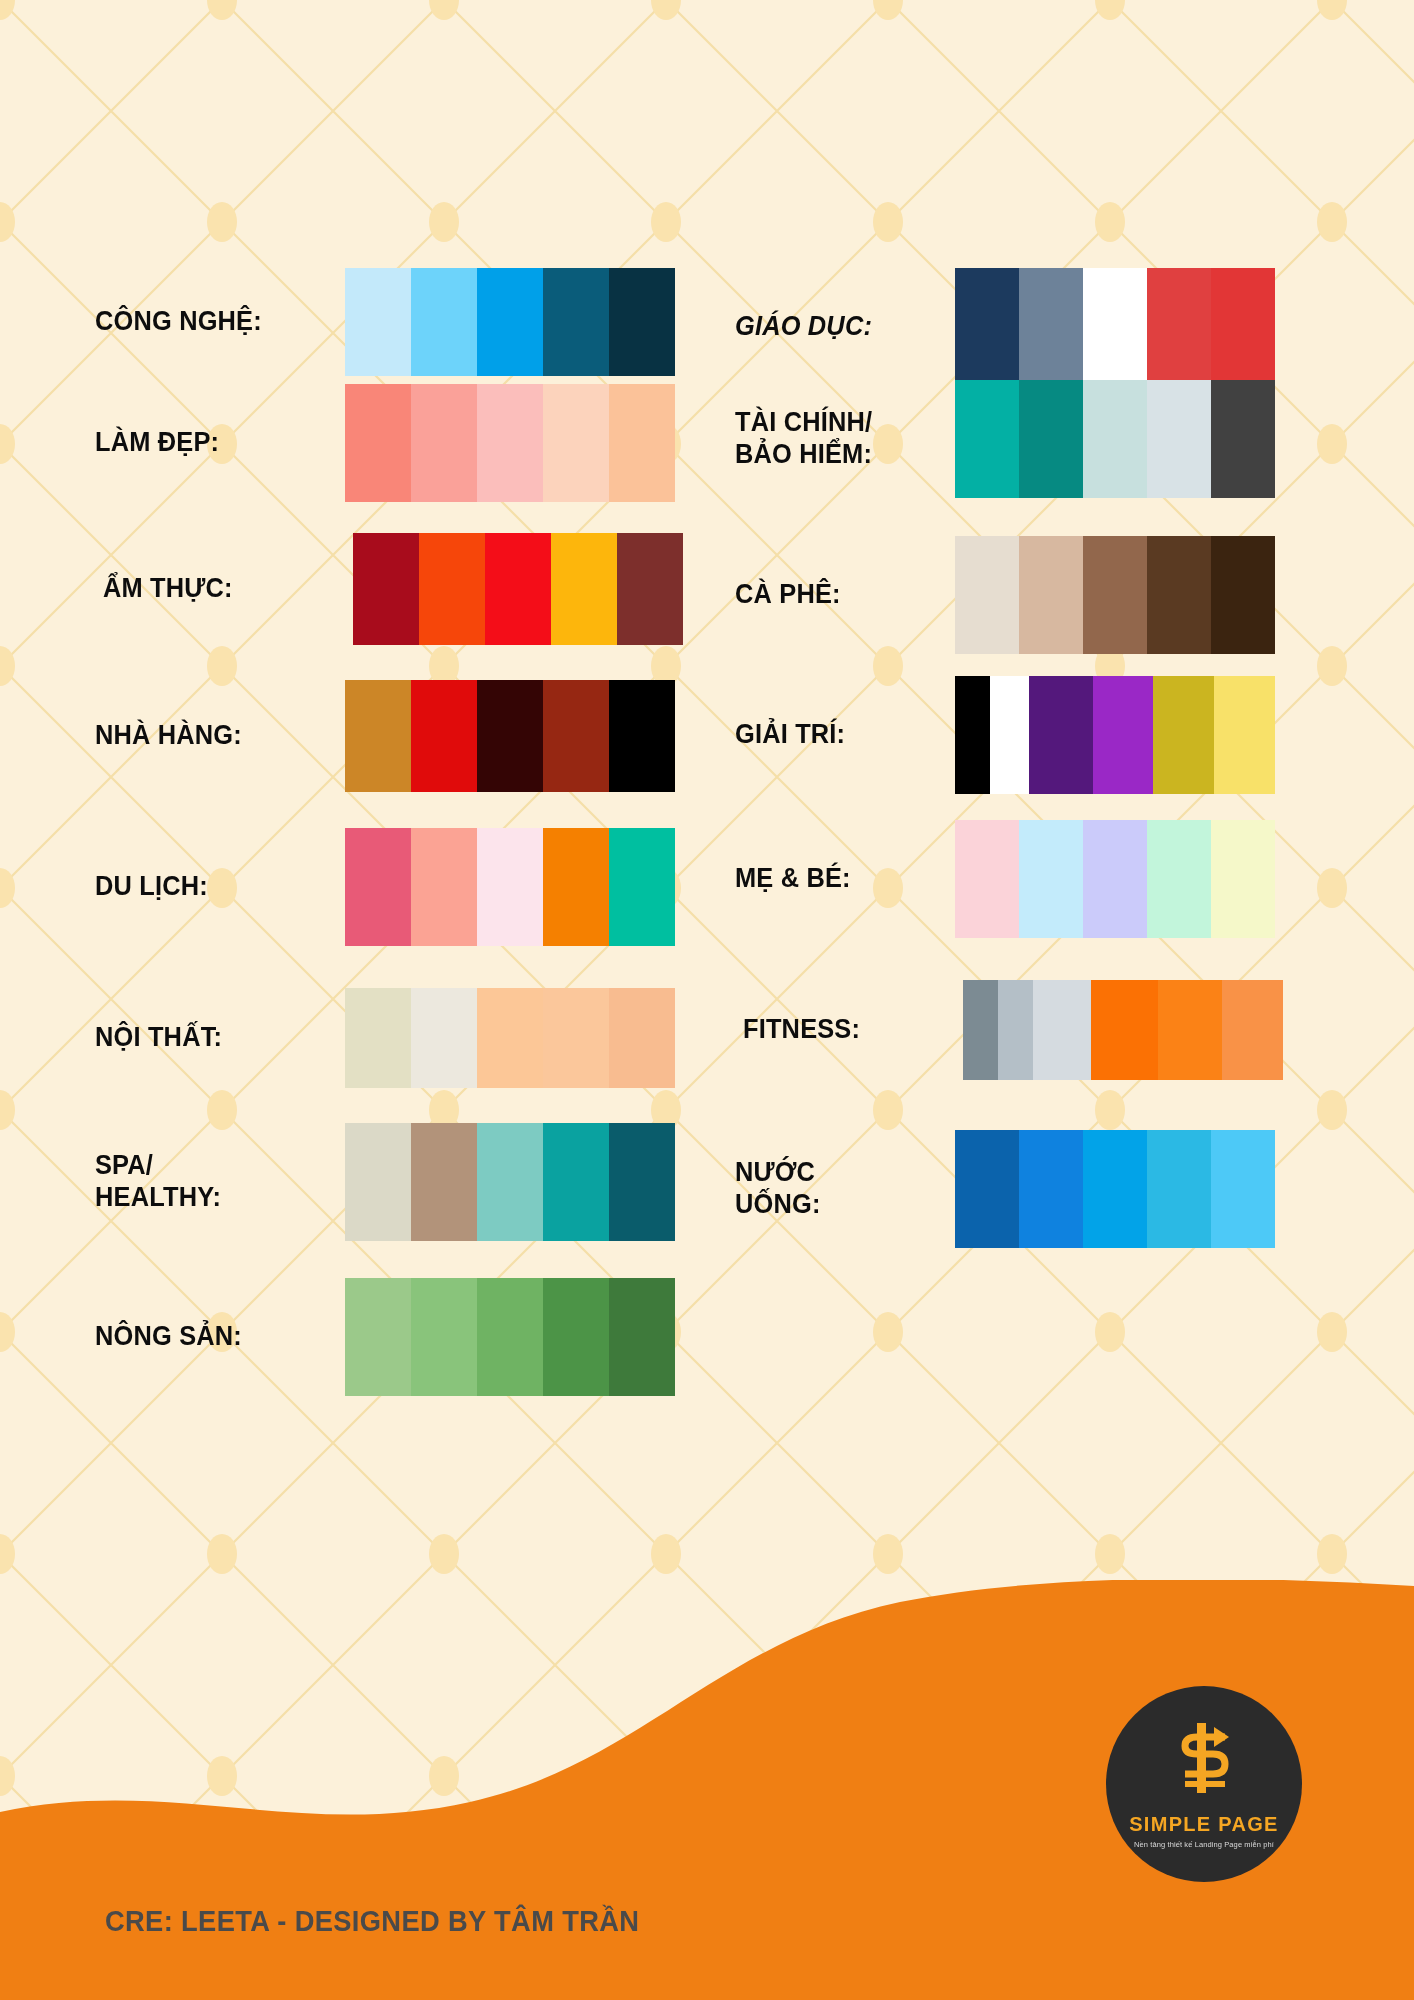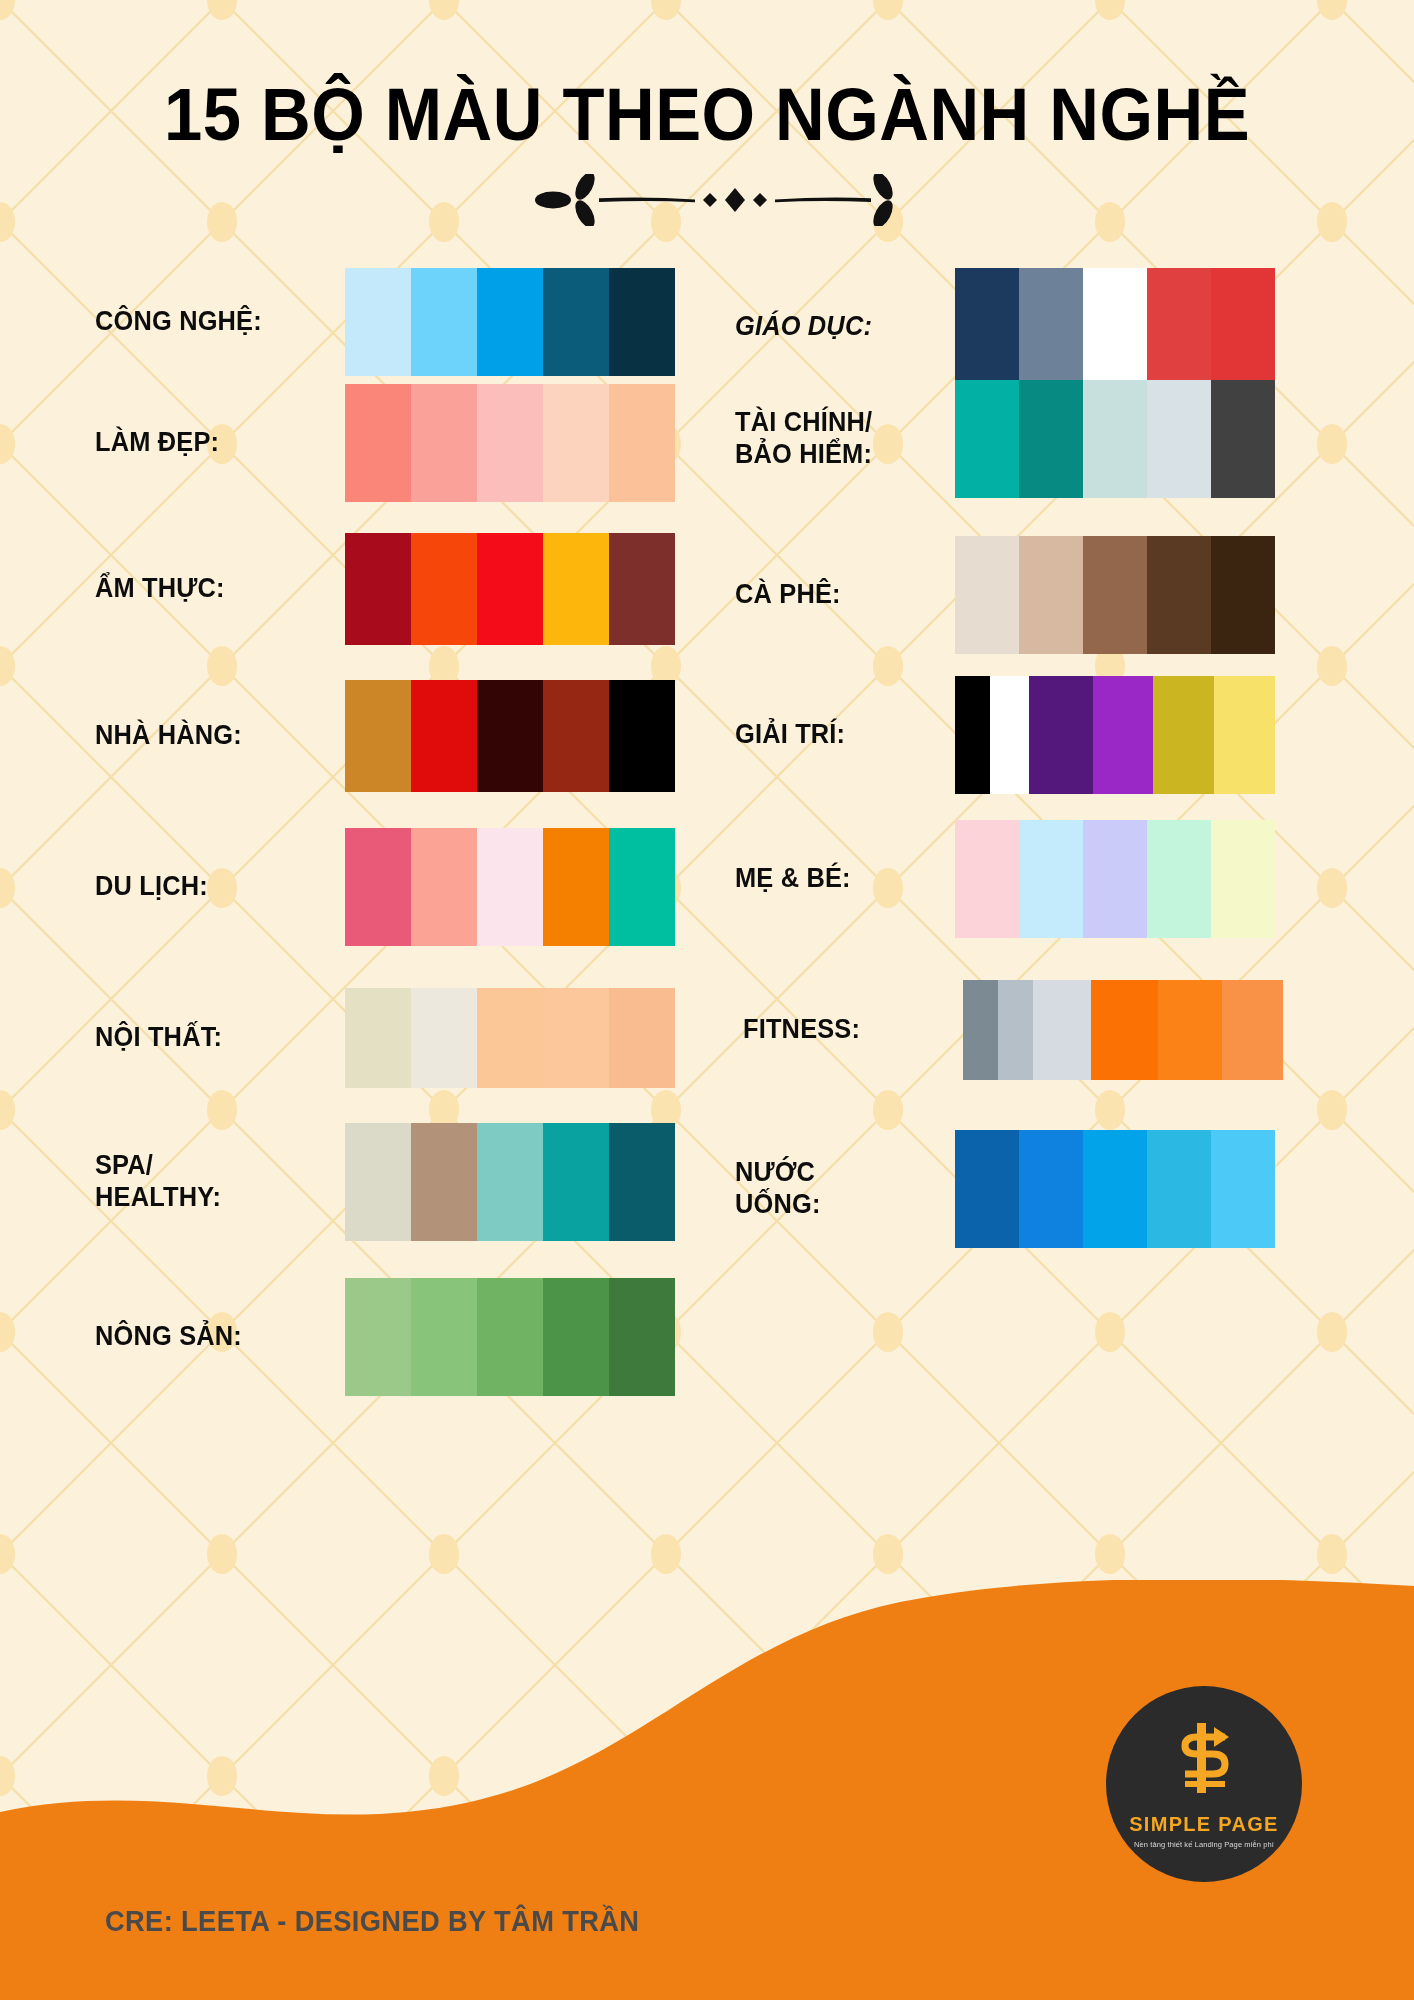--- a/index.html
+++ b/index.html
@@ -158,44 +158,20 @@
         <path d="M0 0 L222 222 M222 0 L0 222" stroke="#F5DFA8" stroke-width="2.2" fill="none"></path>
         <ellipse cx="0" cy="0" rx="15" ry="20" fill="#FAE3AE"></ellipse>
         <ellipse cx="222" cy="0" rx="15" ry="20" fill="#FAE3AE"></ellipse>
         <ellipse cx="0" cy="222" rx="15" ry="20" fill="#FAE3AE"></ellipse>
         <ellipse cx="222" cy="222" rx="15" ry="20" fill="#FAE3AE"></ellipse>
       </pattern>
     </defs>
     <rect width="1414" height="2000" fill="url(#diag)"></rect>
   </svg>
 
-  <div id="header">
-    <div id="poster-title">15 BỘ MÀU THEO NGÀNH NGHỀ</div>
-    <div id="divider">
-      <svg width="380" height="52" viewBox="0 0 380 52">
-        <g fill="#111111">
-
-          <ellipse cx="36" cy="26" rx="18" ry="8.5" transform="rotate(0 36 26)"></ellipse>
-          <ellipse cx="68" cy="12" rx="7.5" ry="15" transform="rotate(28 68 12)"></ellipse>
-          <ellipse cx="68" cy="40" rx="7.5" ry="15" transform="rotate(-28 68 40)"></ellipse>
-
-          <path d="M82 24.2 Q130 22.2 178 25.6 L178 28.2 Q130 26.0 82 28.0 Z"></path>
-
-          <path d="M186 26 L193 19 L200 26 L193 33 Z"></path>
-          <path d="M208 26 L218 14 L228 26 L218 38 Z"></path>
-          <path d="M236 26 L243 19 L250 26 L243 33 Z"></path>
-
-          <path d="M258 25.6 Q306 22.2 354 24.2 L354 28.0 Q306 26.0 258 28.2 Z"></path>
-
-          <ellipse cx="366" cy="12" rx="7.5" ry="15" transform="rotate(-28 366 12)"></ellipse>
-          <ellipse cx="366" cy="40" rx="7.5" ry="15" transform="rotate(28 366 40)"></ellipse>
-        </g>
-      </svg>
-    </div>
-  </div>
 
   <div id="grid">
     <div class="column" id="col-left">
         <div class="palette-row" style="top: 0px; left: 0px; width: 580px; height: 108px;">
           <div class="row-label" style="position: absolute; left: 0px; width: 238px; top: 50%; transform: translateY(-50%) scaleX(0.94);">CÔNG NGHỆ:</div>
           <div class="swatch-strip" style="left: 250px; top: 0px; width: 330px; height: 108px;">
             <div class="swatch" style="background: rgb(195, 233, 250); width: 20%;"></div>
             <div class="swatch" style="background: rgb(109, 211, 250); width: 20%;"></div>
             <div class="swatch" style="background: rgb(0, 160, 233); width: 20%;"></div>
             <div class="swatch" style="background: rgb(10, 92, 122); width: 20%;"></div>
@@ -205,21 +181,21 @@
         <div class="palette-row" style="top: 116px; left: 0px; width: 580px; height: 118px;">
           <div class="row-label" style="position: absolute; left: 0px; width: 238px; top: 50%; transform: translateY(-50%) scaleX(0.94);">LÀM ĐẸP:</div>
           <div class="swatch-strip" style="left: 250px; top: 0px; width: 330px; height: 118px;">
             <div class="swatch" style="background: rgb(249, 134, 120); width: 20%;"></div>
             <div class="swatch" style="background: rgb(250, 161, 153); width: 20%;"></div>
             <div class="swatch" style="background: rgb(251, 190, 187); width: 20%;"></div>
             <div class="swatch" style="background: rgb(252, 211, 188); width: 20%;"></div>
             <div class="swatch" style="background: rgb(251, 194, 153); width: 20%;"></div>
           </div>
         </div>
-        <div class="palette-row" style="top: 265px; left: 0px; width: 580px; height: 112px;">
+        <div class="palette-row" style="top: 265px; left: 8px; width: 580px; height: 112px;">
           <div class="row-label" style="position: absolute; left: 0px; width: 238px; top: 50%; transform: translateY(-50%) scaleX(0.94);">ẨM THỰC:</div>
           <div class="swatch-strip" style="left: 250px; top: 0px; width: 330px; height: 112px;">
             <div class="swatch" style="background: rgb(168, 12, 28); width: 20%;"></div>
             <div class="swatch" style="background: rgb(246, 70, 10); width: 20%;"></div>
             <div class="swatch" style="background: rgb(244, 13, 24); width: 20%;"></div>
             <div class="swatch" style="background: rgb(253, 182, 12); width: 20%;"></div>
             <div class="swatch" style="background: rgb(125, 47, 44); width: 20%;"></div>
           </div>
         </div>
         <div class="palette-row" style="top: 412px; left: 0px; width: 580px; height: 112px;">

